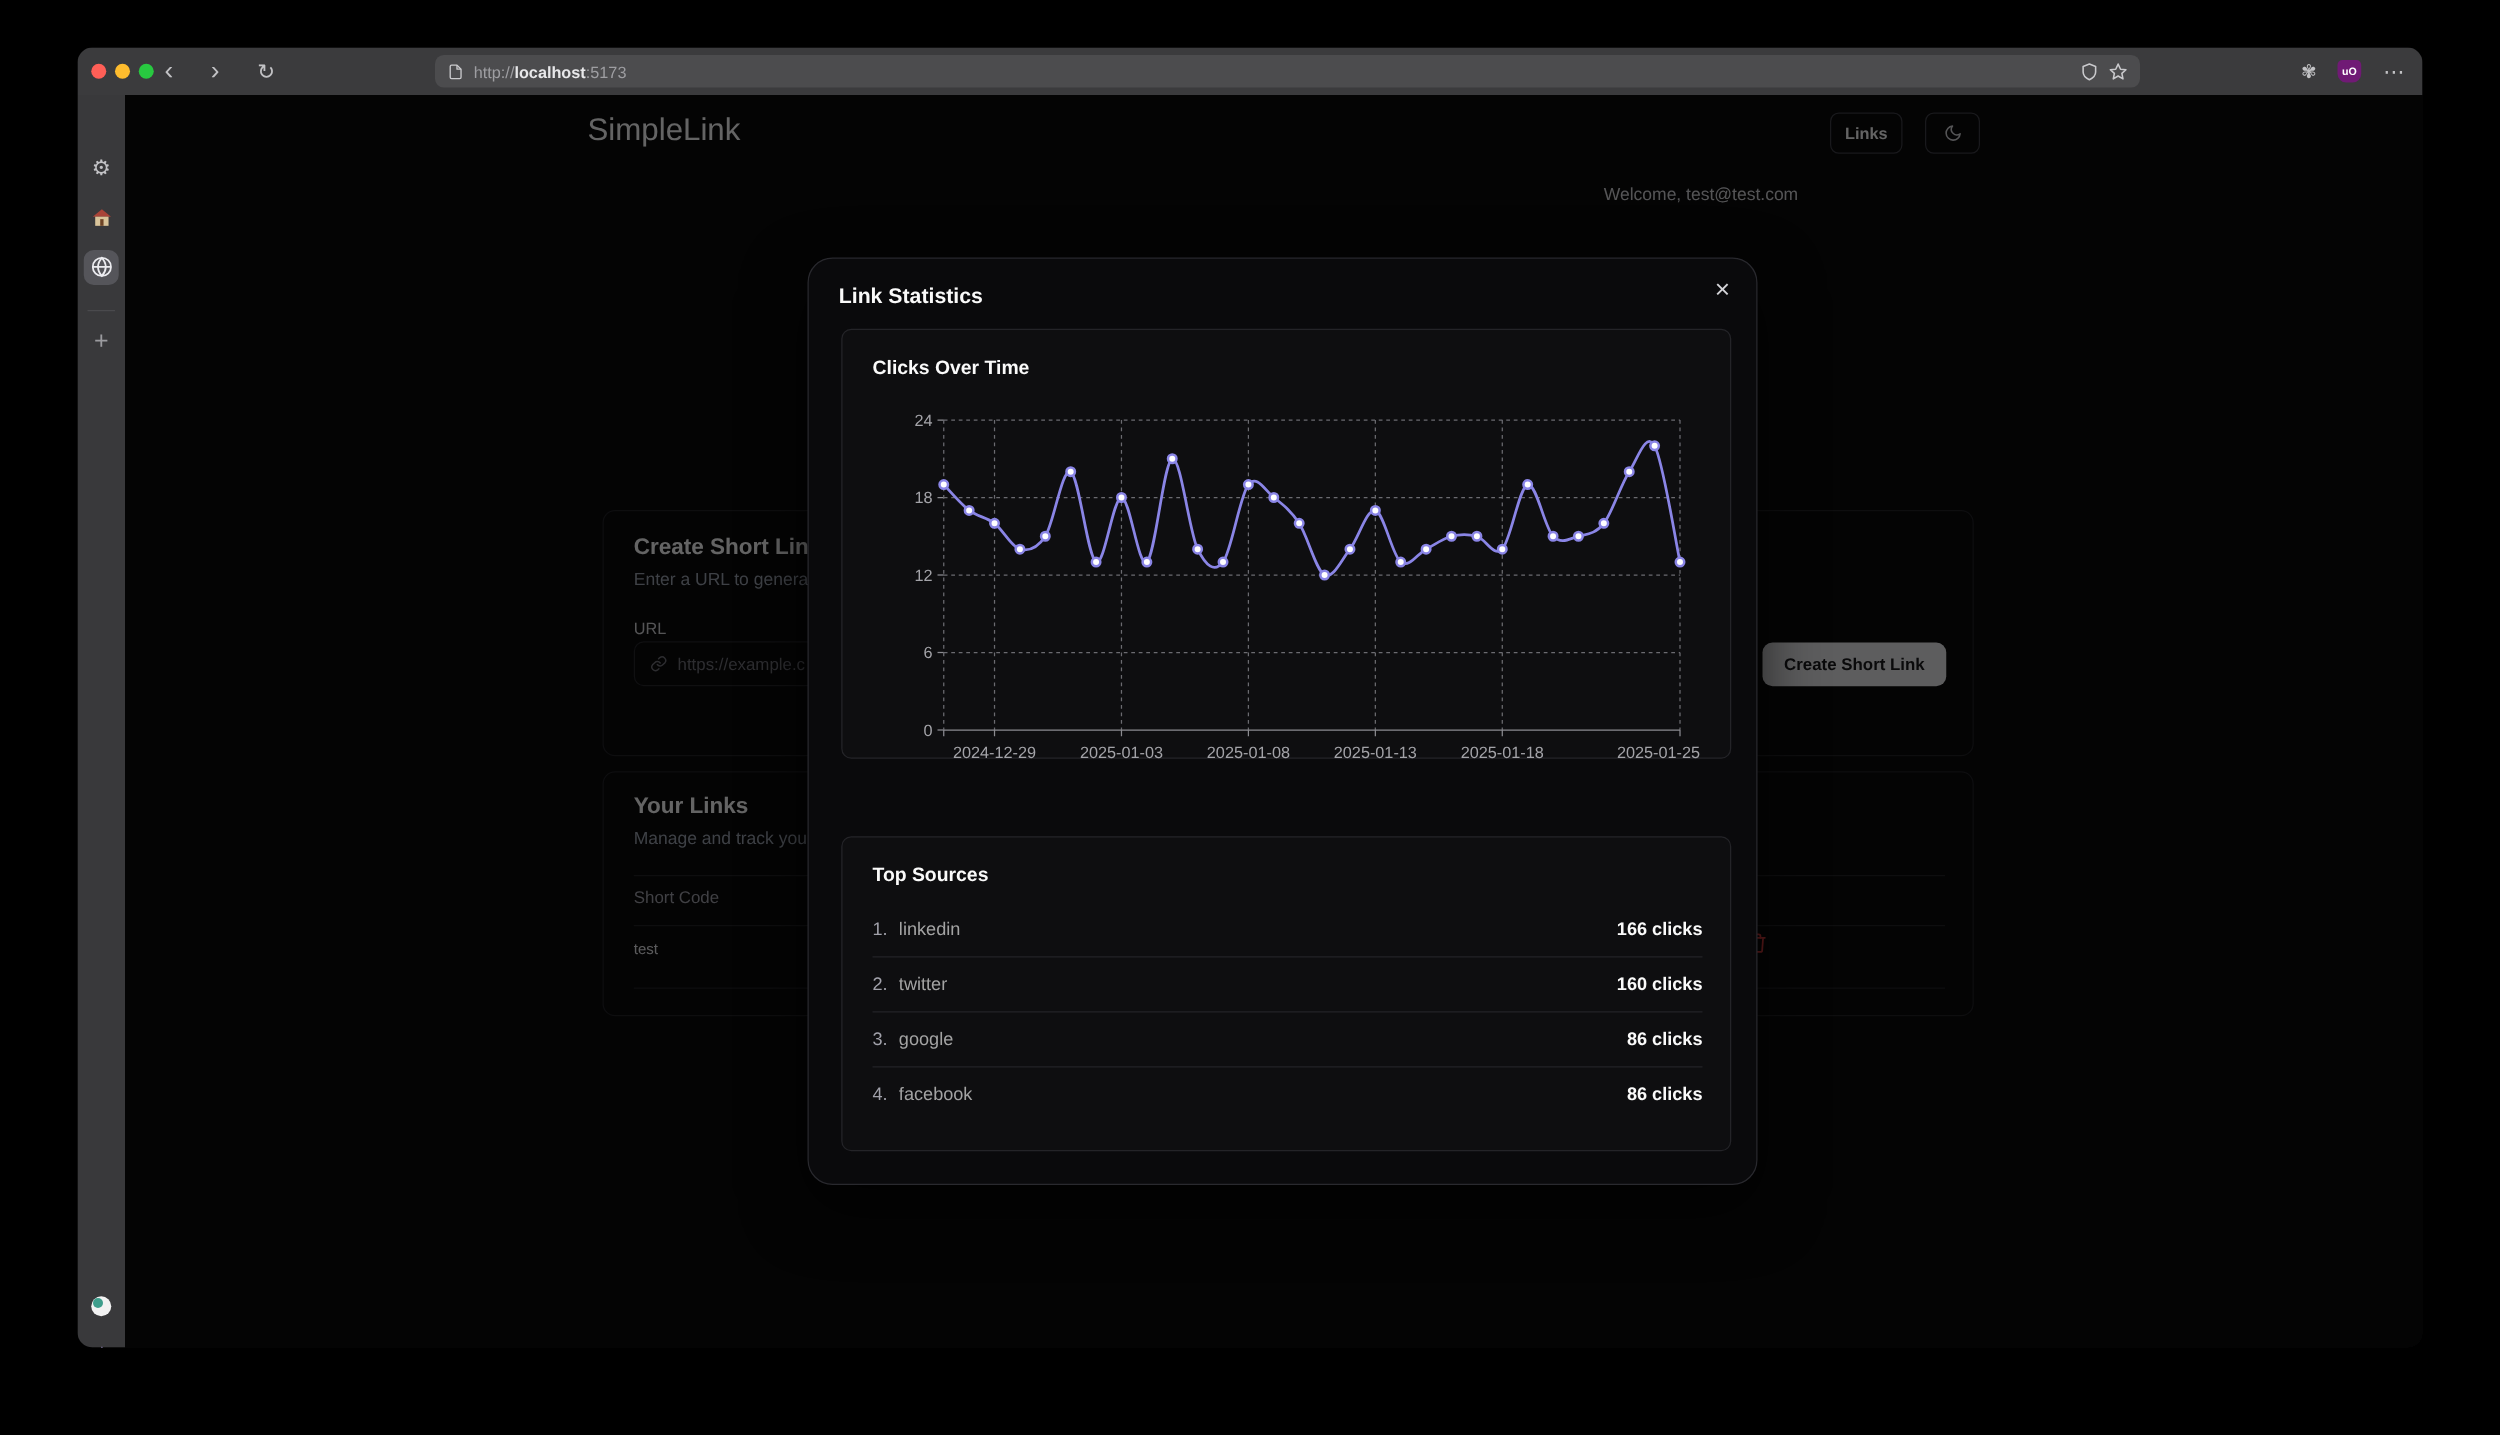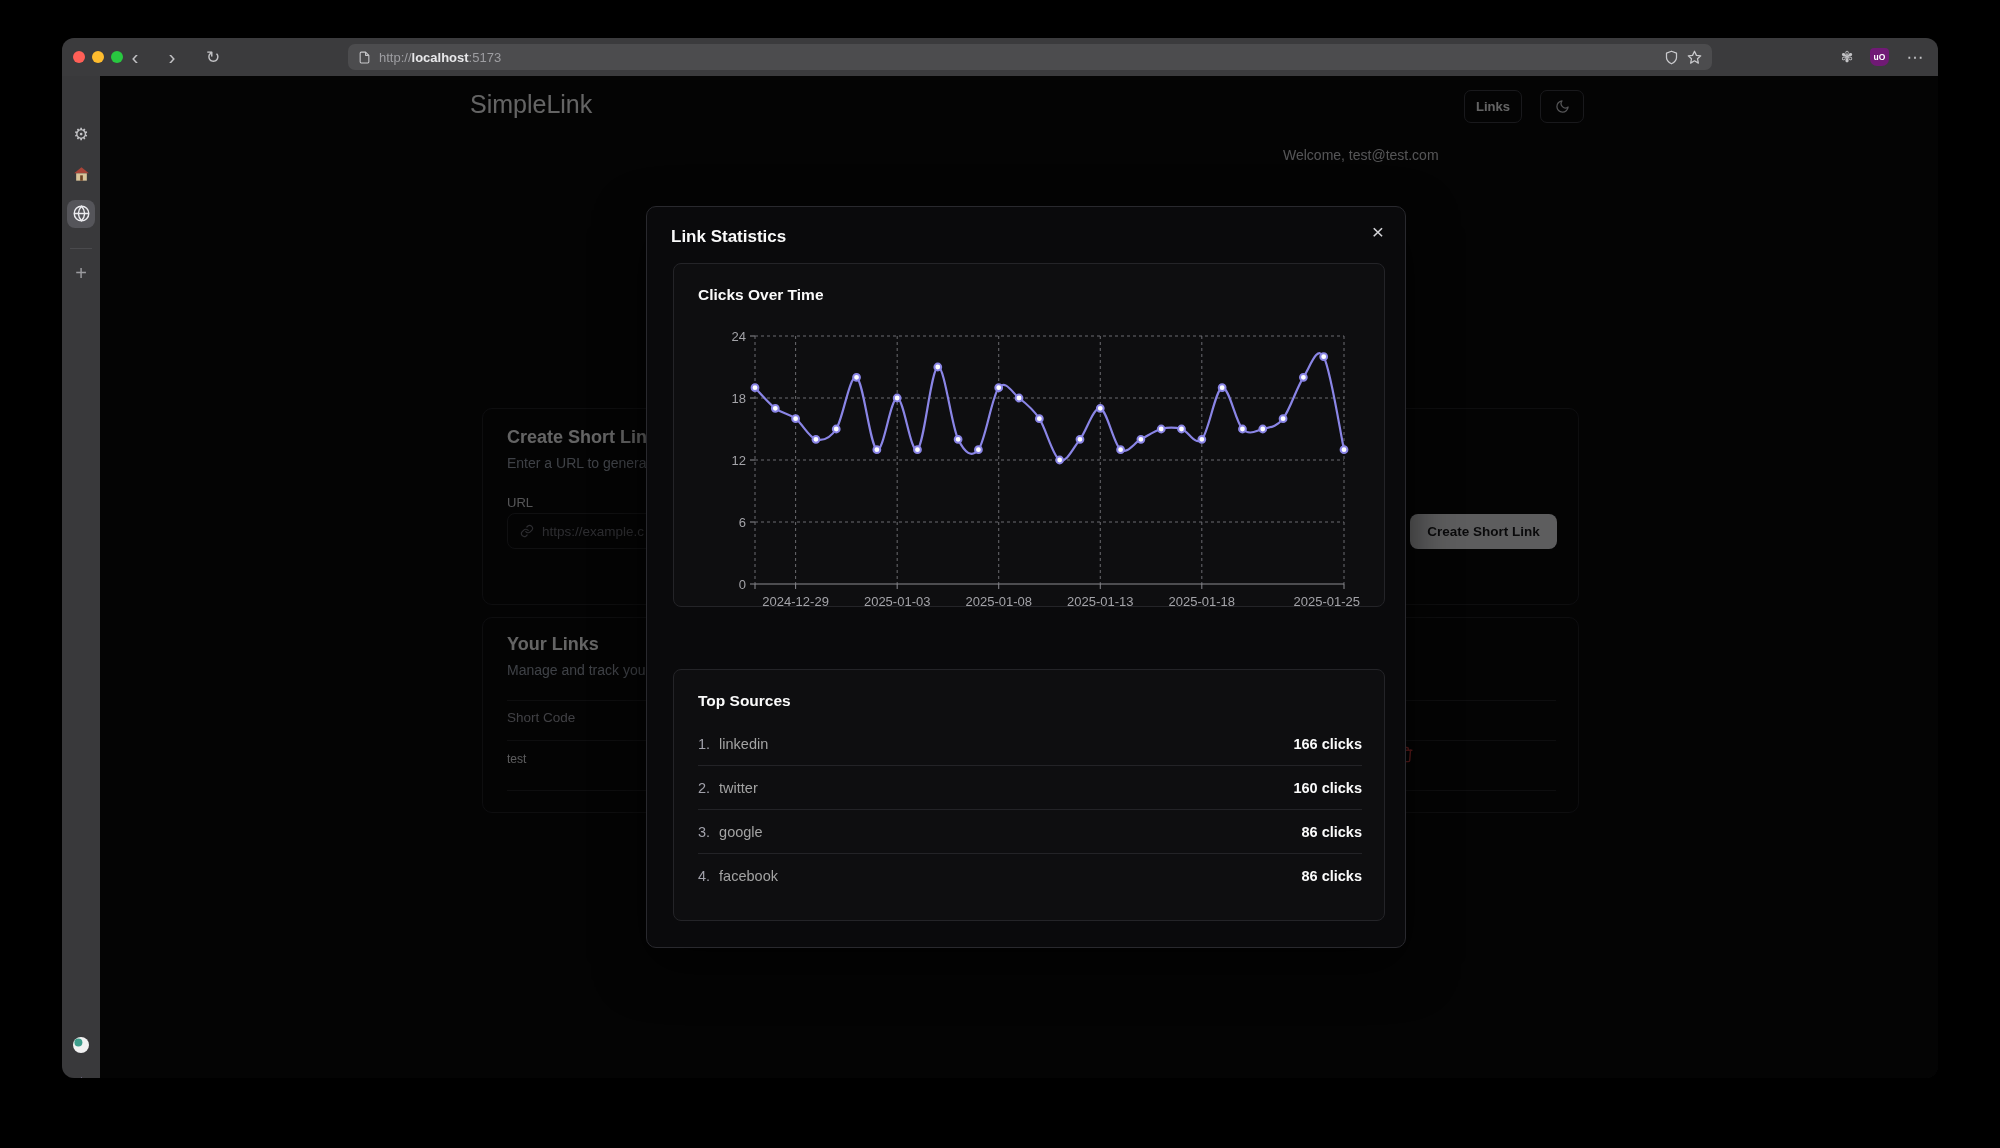--- a/index.html
+++ b/index.html
@@ -42,21 +42,21 @@
   .placeholder { font-size:13.5px; color:#717179; white-space:nowrap; overflow:hidden; }
   .btn-primary { position:absolute; left:927px; top:105px; width:147px; height:35px; background:#e9e9ec;
                  color:#1a1a1c; font-size:13.5px; font-weight:600; border:none; border-radius:8px;
                  display:flex; align-items:center; justify-content:center; }
   .tbl-line { position:absolute; left:24px; width:1049px; height:1px; background:#232327; }
   .tbl-header { position:absolute; left:24px; top:92px; font-size:13.5px; color:#a1a1aa; }
   .tbl-cell { position:absolute; left:24px; top:134px; font-size:12px; color:#e4e4e7; }
   .overlay { position:absolute; inset:0; background:rgba(0,0,0,.6); }
   
   .modal { position:absolute; left:546px; top:130px; width:760px; height:742px; background:#0a0a0c;
-           border:1px solid #29292e; border-radius:10px; box-shadow:0 18px 50px rgba(0,0,0,.7); }
+           border:1px solid #29292e; border-radius:20px; box-shadow:0 18px 50px rgba(0,0,0,.7); }
   .modal-title { position:absolute; left:24px; top:20px; font-size:17px; font-weight:700; color:#fafafa; }
   .modal-close { position:absolute; left:716px; top:10px; width:30px; height:30px; background:transparent; border:none;
                  color:#d4d4d8; font-size:21px; display:flex; align-items:center; justify-content:center; }
   .inner-card { position:absolute; left:26px; width:712px; background:#0e0e10; border:1px solid #242428; border-radius:8px; }
   .inner-title { position:absolute; left:24px; top:22px; font-size:15.5px; font-weight:700; color:#fafafa; }
   #chart-host { position:absolute; left:34px; top:64px; width:656px; height:290px; }
   .src-rows { position:absolute; left:24px; top:52px; width:664px; }
   .src-row { height:44px; display:flex; align-items:center; justify-content:space-between; border-bottom:1px solid #232327; }
   .src-row:last-child { border-bottom:none; }
   .src-left { display:flex; align-items:center; gap:9px; font-size:14.5px; }

